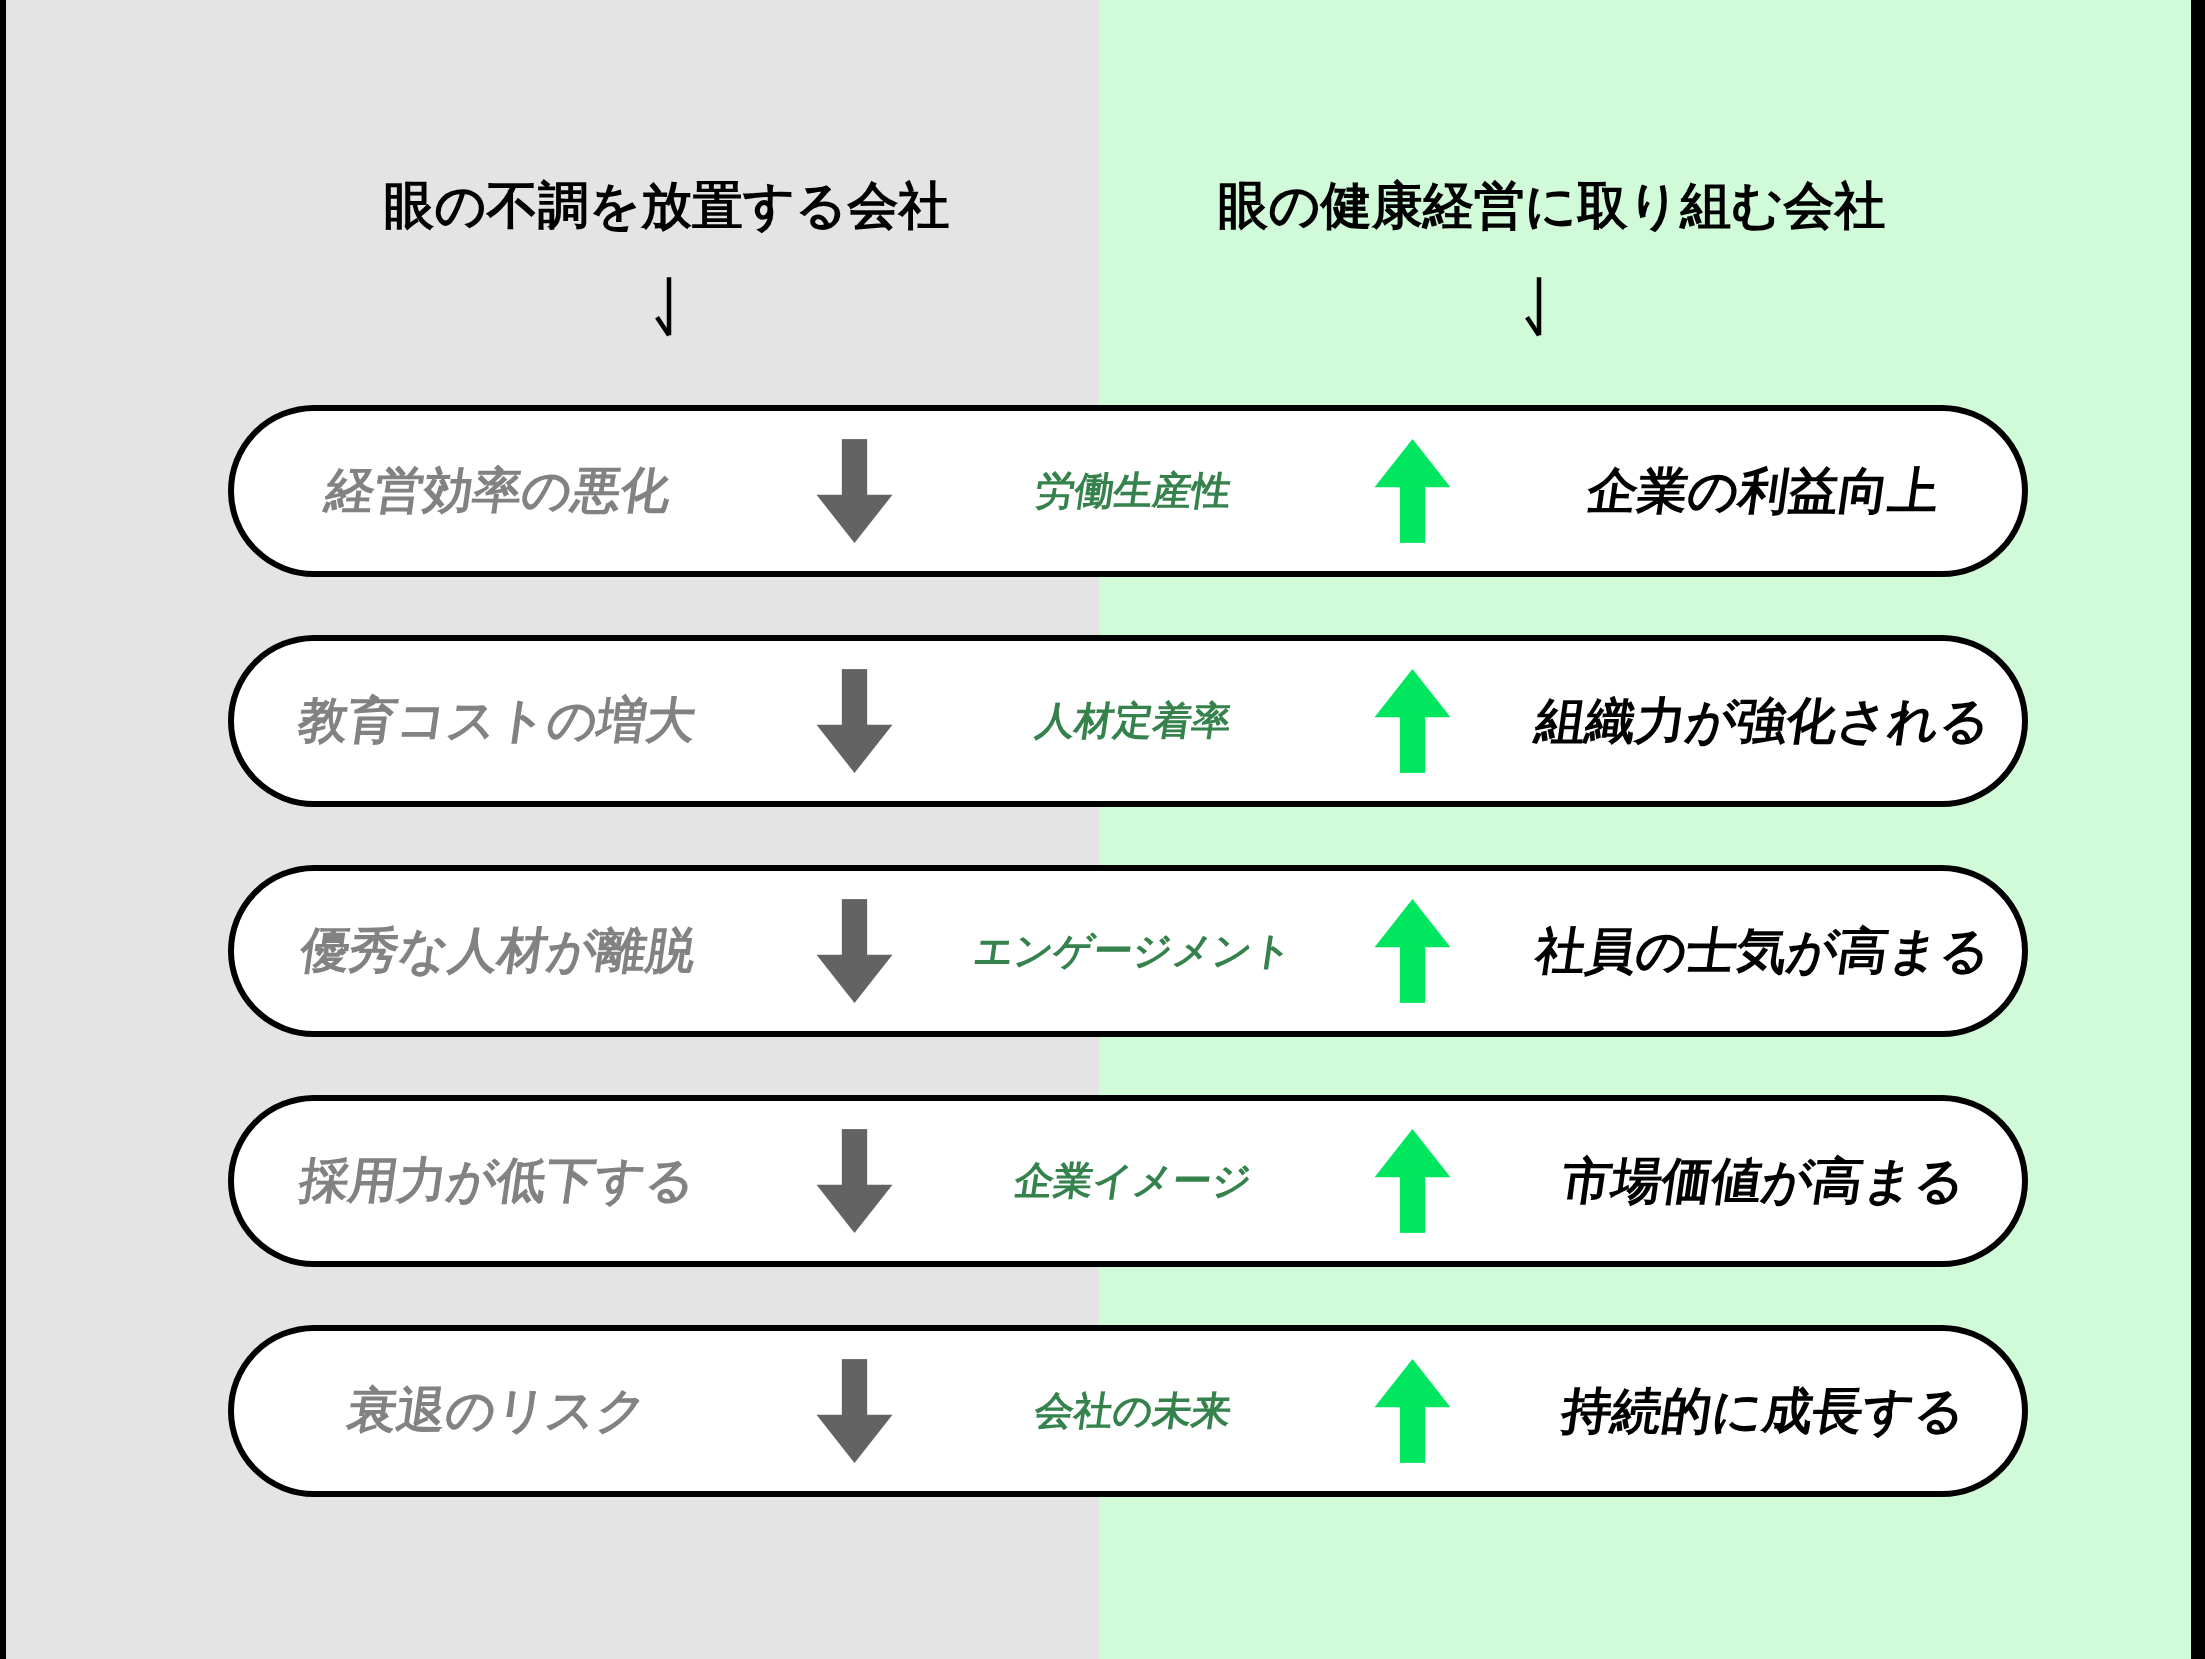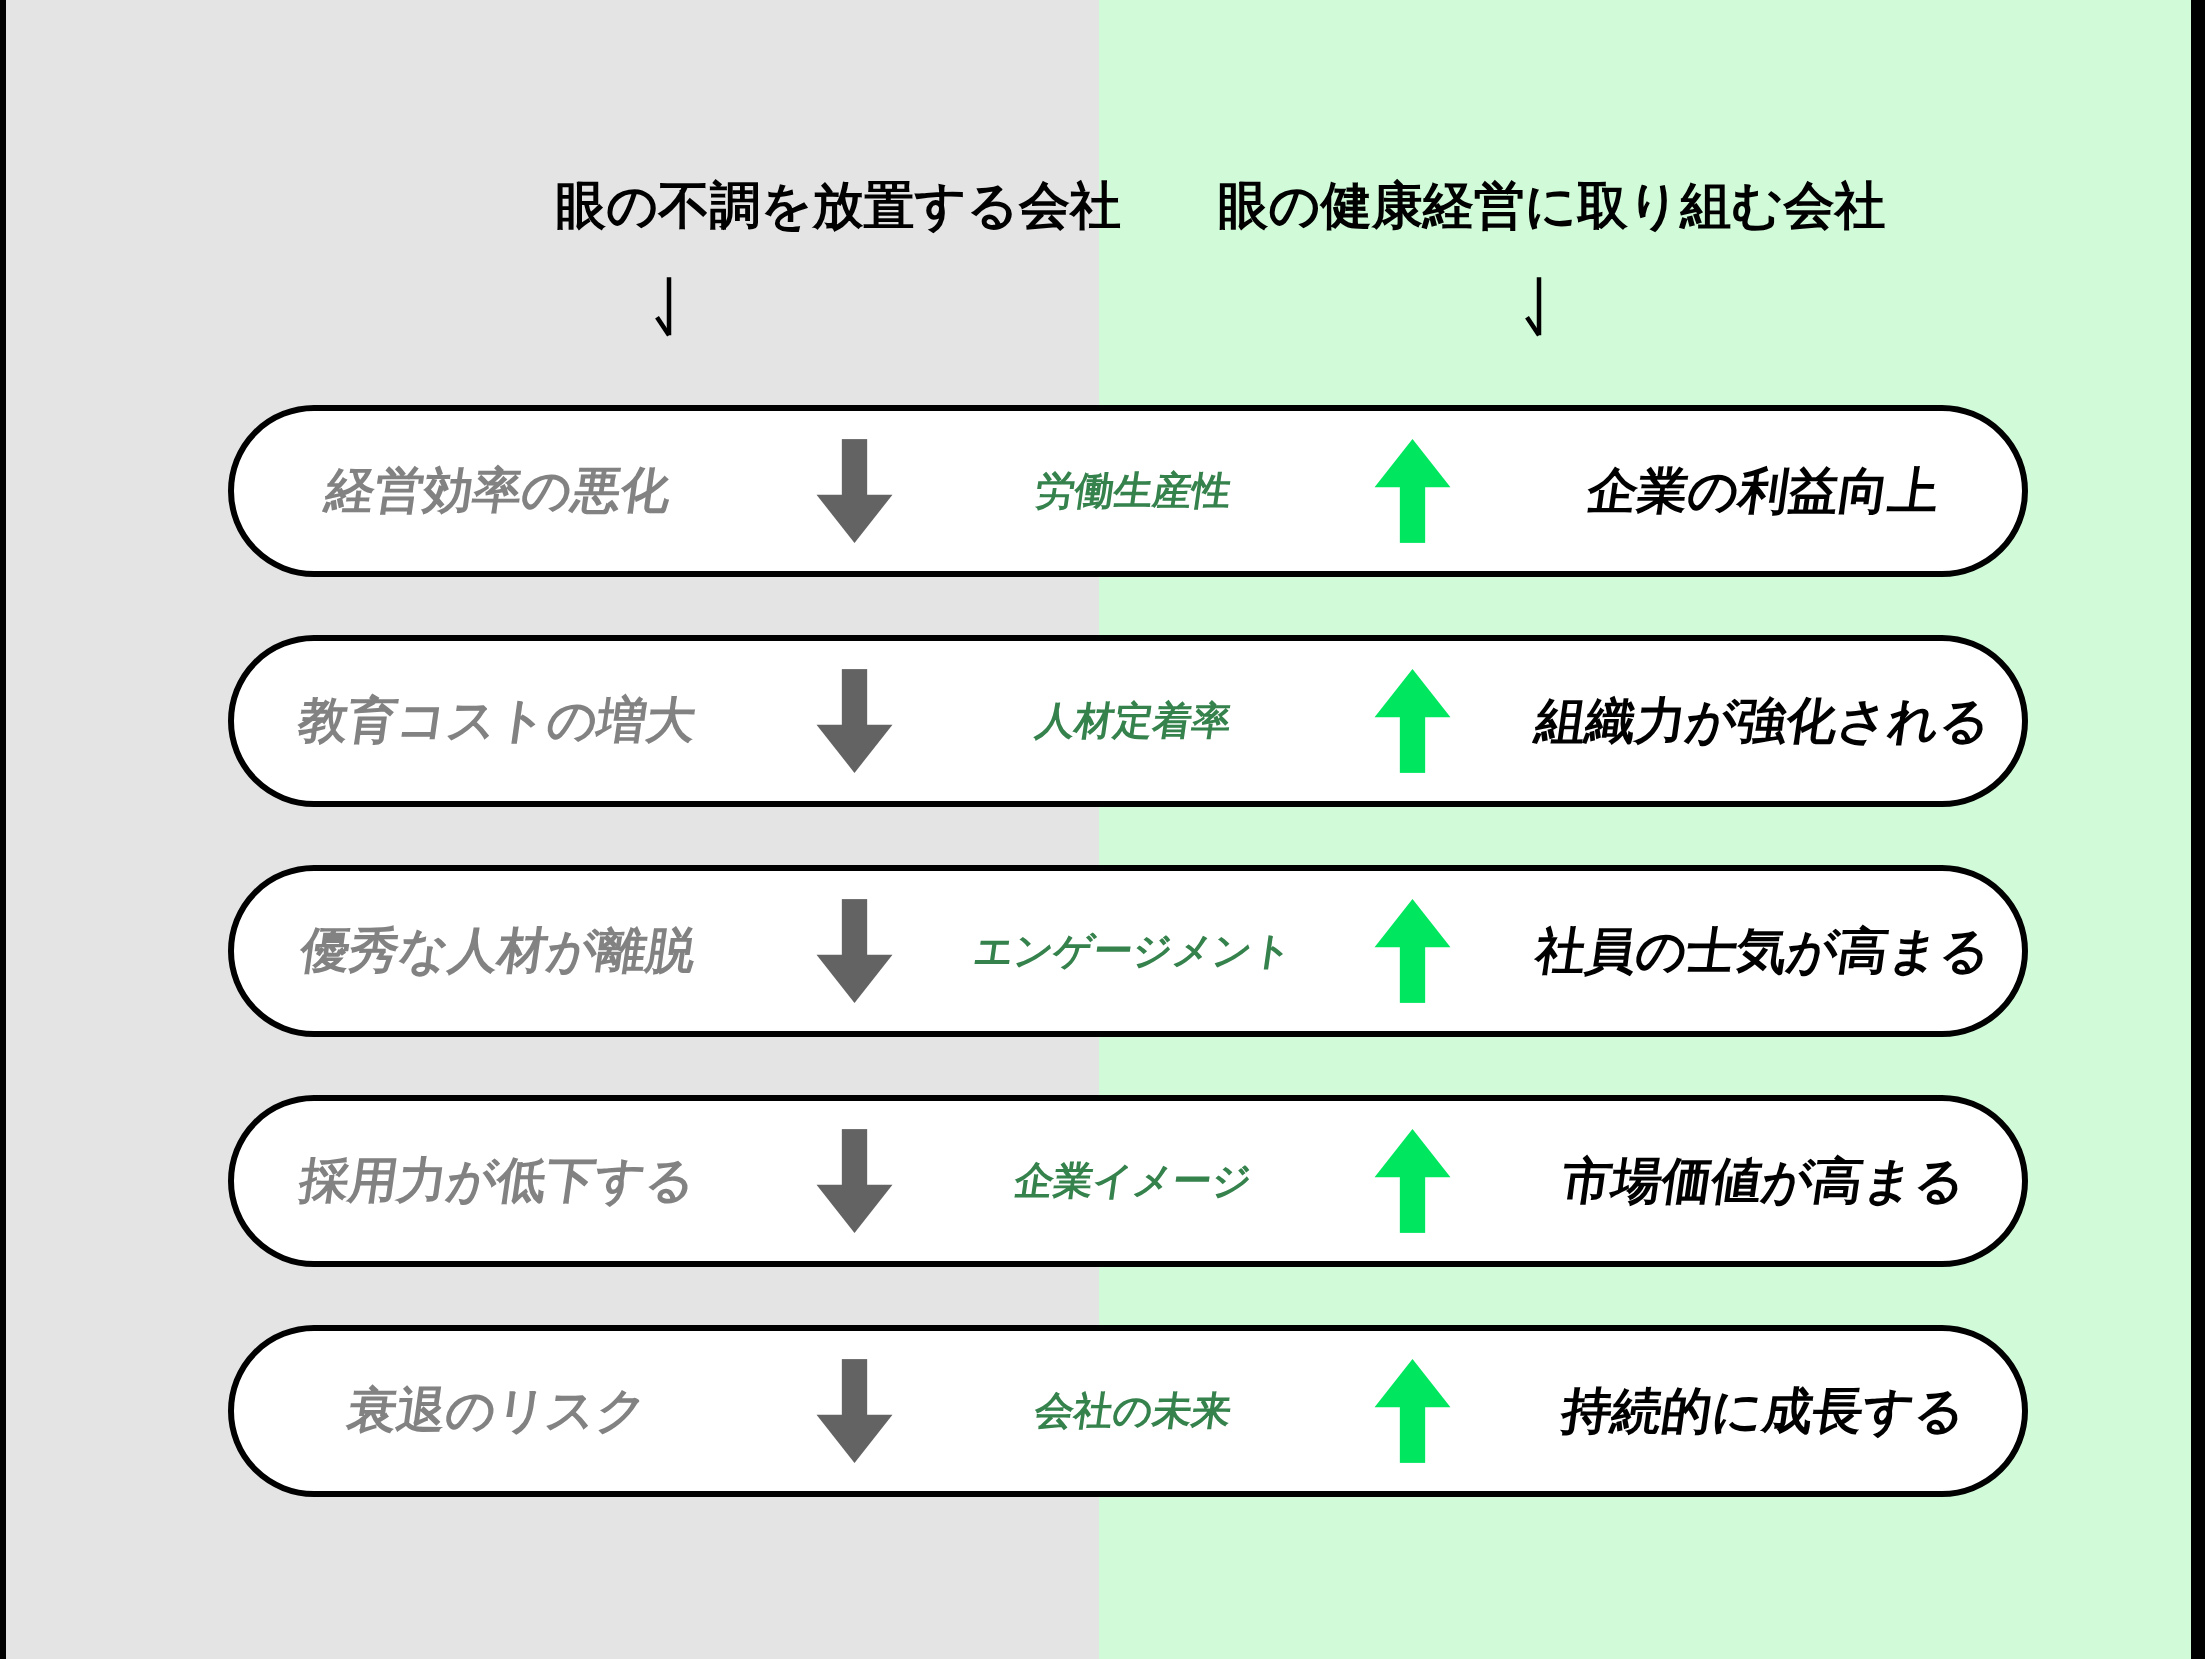--- a/index.html
+++ b/index.html
@@ -13,21 +13,21 @@
   .bg-right{position:absolute;left:1099px;top:0;width:1107px;height:1659px;background:#d1fad8;}
   .edge-left{position:absolute;left:0;top:0;width:5.6px;height:1659px;background:#000;}
   .edge-right{position:absolute;right:0;top:0;width:13.7px;height:1659px;background:#000;}
 
   
   .col-header{
     position:absolute;top:171px;height:71px;width:885px;
     display:flex;align-items:center;justify-content:center;
     font-size:51px;font-weight:bold;color:#000;line-height:1.1;white-space:nowrap;
   }
-  .col-header.left{left:236px;justify-content:flex-end;}
+  .col-header.left{left:224px;}
   .col-header.right{left:1109px;}
   .thin-arrow{position:absolute;top:276px;width:35px;height:63px;}
   .thin-arrow.left{left:650px;}
   .thin-arrow.right{left:1520px;}
 
   
   .rows{position:absolute;left:228px;top:405px;width:1800px;}
   .pill{
     box-sizing:border-box;width:1800px;height:172px;margin-bottom:58px;
     background:#ffffff;border:6px solid #000;border-radius:86px;

